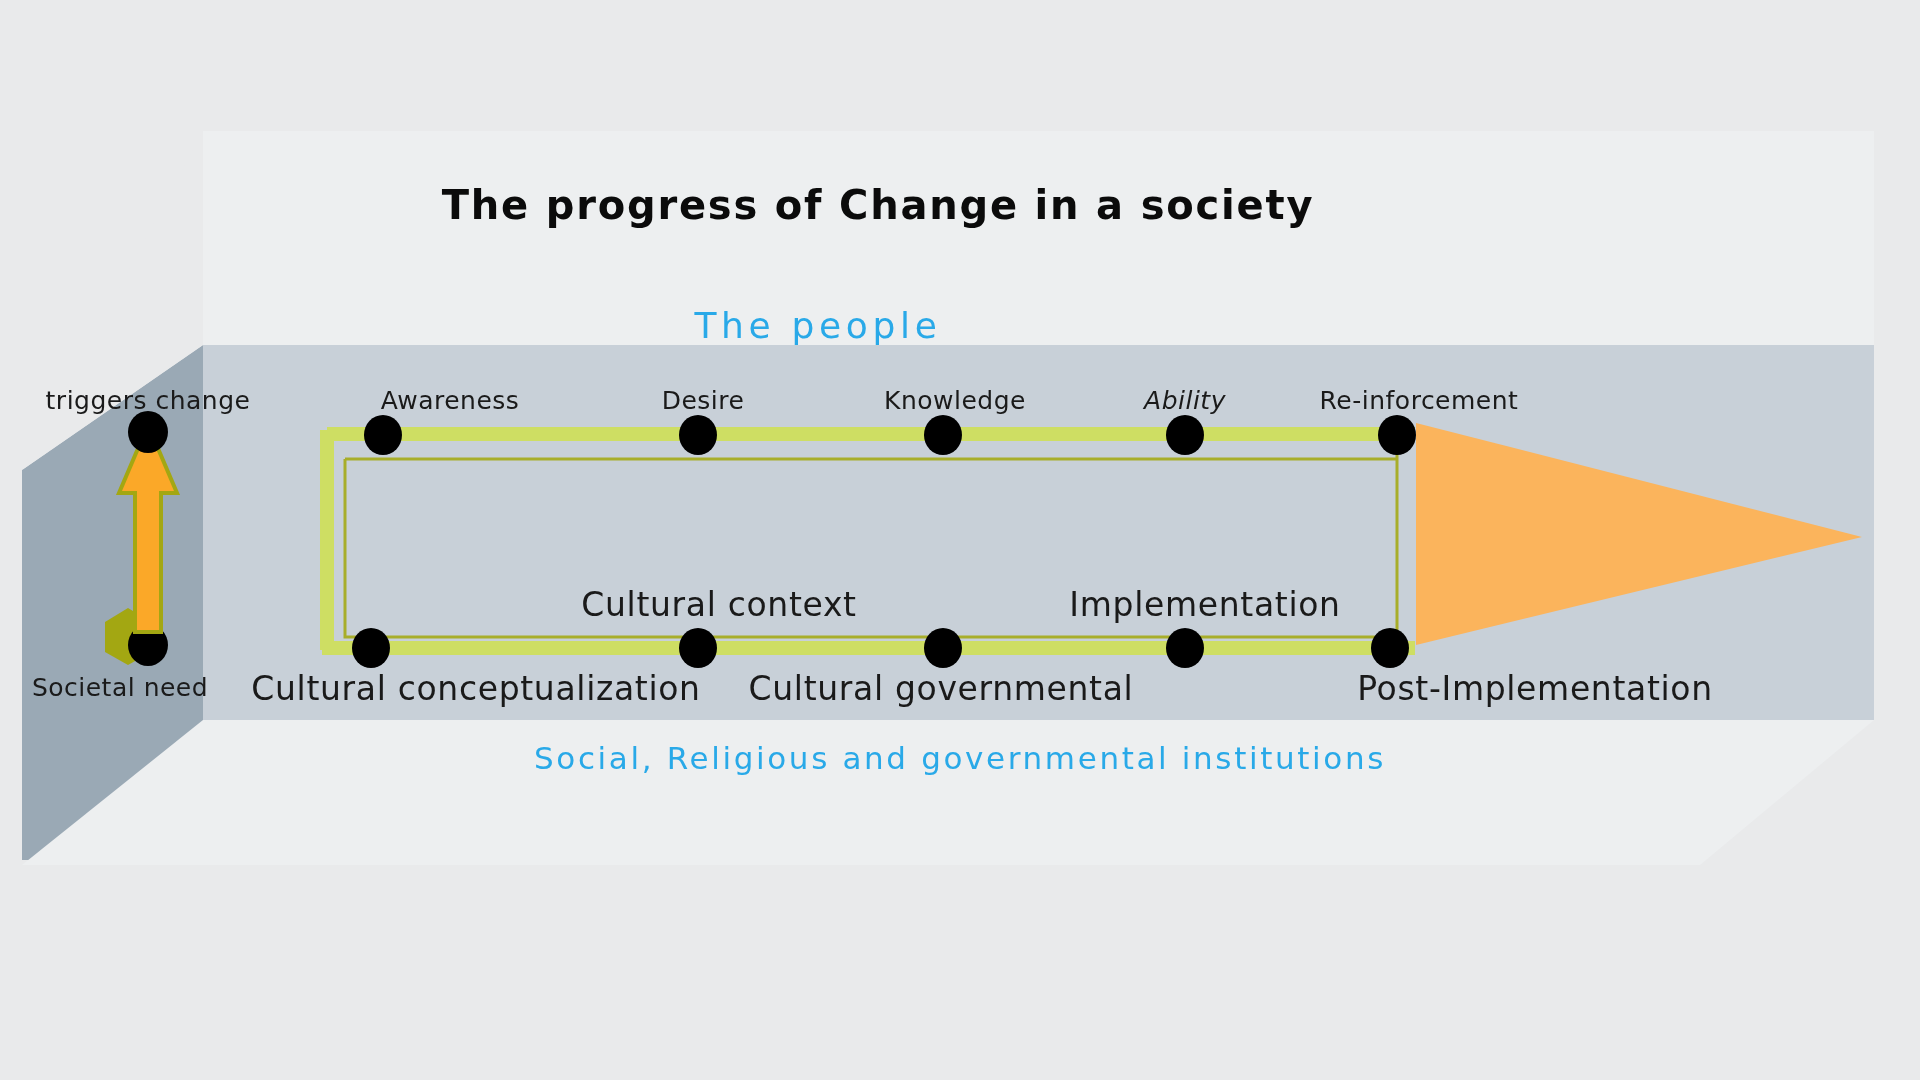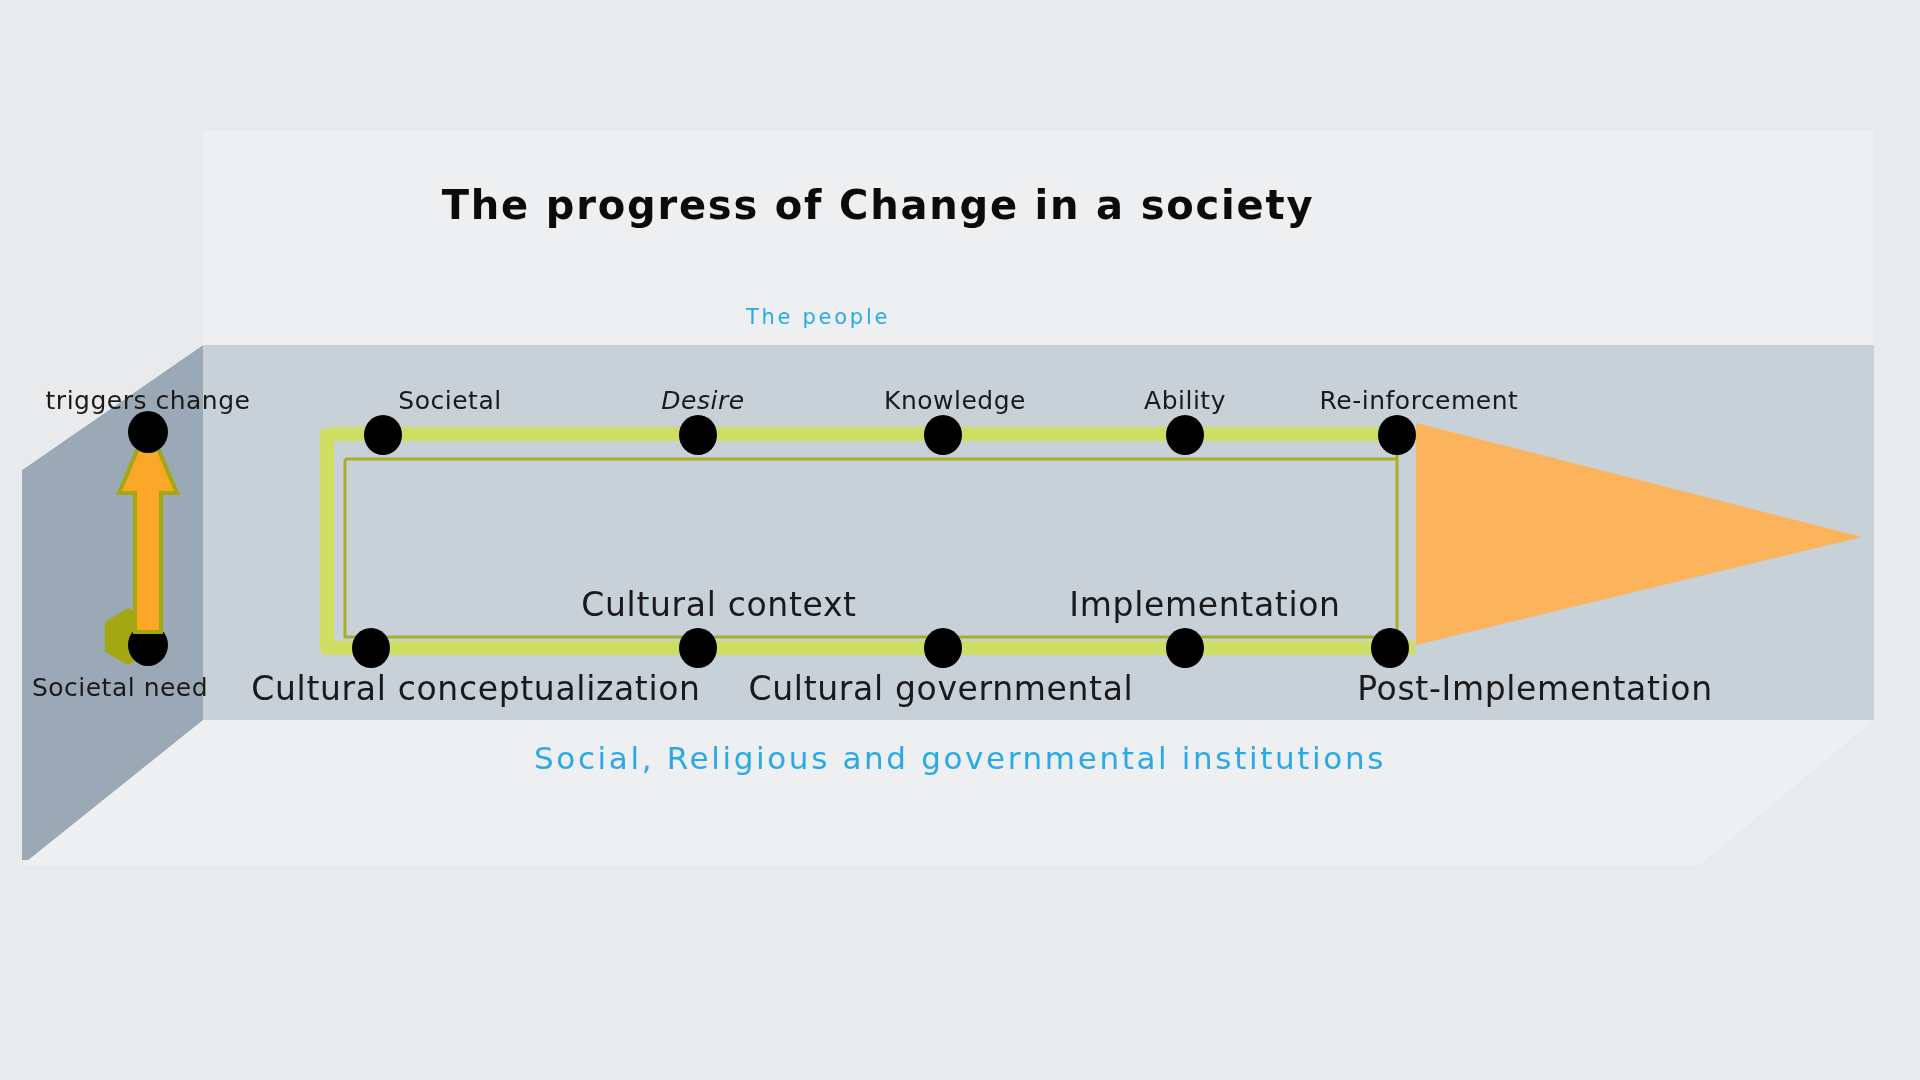--- a/index.html
+++ b/index.html
@@ -34,21 +34,21 @@
     font-size:40px;
     letter-spacing:0.045em;
     color:#0b0b0b;
     width:1756px;
   }
   #people-label{
     position:absolute;
     top:305px;
     left:0;width:1636px;
     text-align:center;
-    font-size:21px;
+    font-size:36px;
     letter-spacing:0.13em;
     color:#29a9e8;
   }
   #institutions-label{
     position:absolute;
     top:730px;
     left:0;width:1920px;
     text-align:center;
     font-size:31px;
     letter-spacing:0.085em;
@@ -110,24 +110,24 @@
 
   <div id="title">The progress of Change in a society</div>
 
   <div id="people-label">The people</div>
 
   <div id="institutions-label">Social, Religious and governmental institutions</div>
 
   <div class="lbl lbl-mid ctr" style="left:148px;top:386px;">triggers change</div>
   <div class="lbl lbl-mid ctr" style="left:120px;top:673px;">Societal need</div>
 
-  <div class="lbl lbl-top ctr" style="left:450px;top:386px;">Societal</div>
-  <div class="lbl lbl-top ctr" style="left:703px;top:386px;font-style:italic;">Desire</div>
+  <div class="lbl lbl-top ctr" style="left:450px;top:386px;">Awareness</div>
+  <div class="lbl lbl-top ctr" style="left:703px;top:386px;">Desire</div>
   <div class="lbl lbl-top ctr" style="left:955px;top:386px;">Knowledge</div>
-  <div class="lbl lbl-top ctr" style="left:1185px;top:386px;">Ability</div>
+  <div class="lbl lbl-top ctr" style="left:1185px;top:386px;font-style:italic;">Ability</div>
   <div class="lbl lbl-top ctr" style="left:1419px;top:386px;">Re-inforcement</div>
 
   <div class="lbl lbl-bot ctr" style="left:476px;top:669px;">Cultural conceptualization</div>
   <div class="lbl lbl-bot ctr" style="left:719px;top:585px;">Cultural context</div>
   <div class="lbl lbl-bot ctr" style="left:941px;top:669px;">Cultural governmental</div>
   <div class="lbl lbl-bot ctr" style="left:1205px;top:585px;">Implementation</div>
   <div class="lbl lbl-bot ctr" style="left:1535px;top:669px;">Post-Implementation</div>
 
 </div>
 

